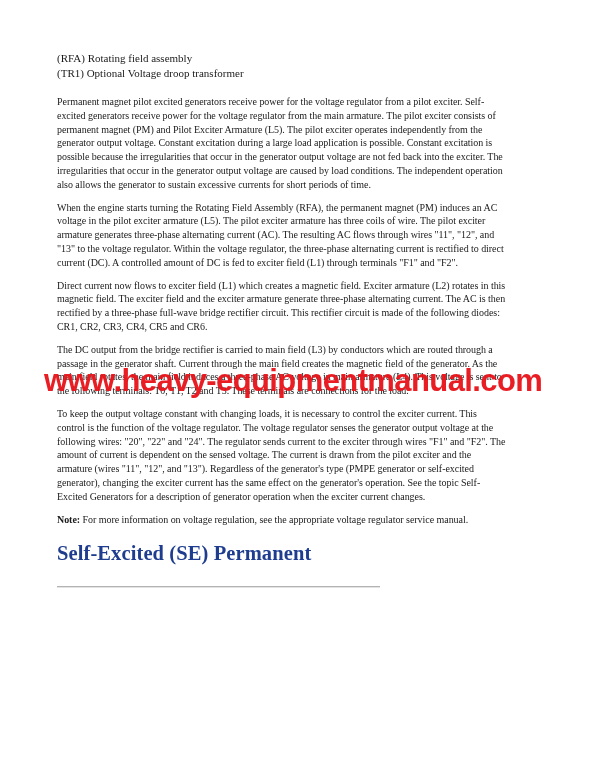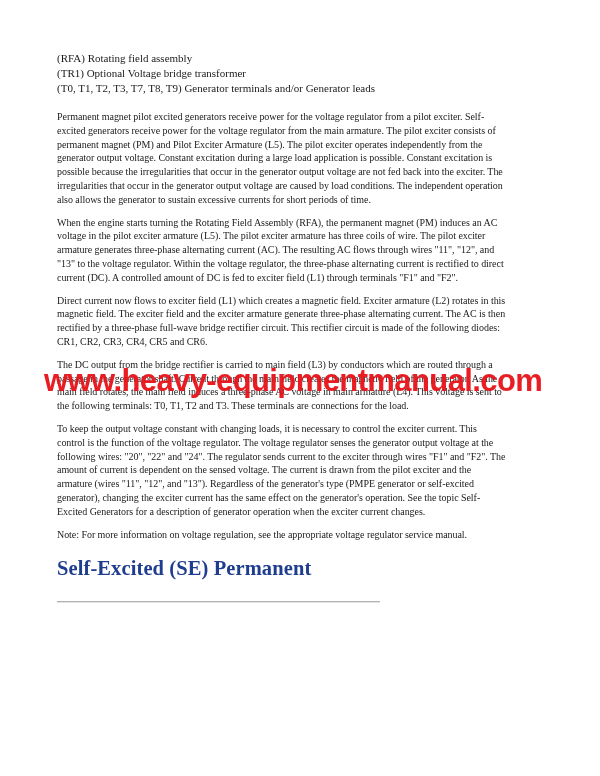--- a/index.html
+++ b/index.html
@@ -32,21 +32,21 @@
     white-space: nowrap;
   }
 
   .body-paragraph {
     font-size: 10px;
     line-height: 13.8px;
     margin-bottom: 9px;
     text-align: left;
     letter-spacing: -0.05px;
   }
-  .note-label { font-weight: normal; }
+  .note-label { font-weight: bold; }
 
   .section-heading {
     font-family: "Liberation Serif", "DejaVu Serif", serif;
     font-size: 20.5px;
     font-weight: bold;
     color: var(--heading-color);
     margin-top: 16px;
     margin-bottom: 0;
     letter-spacing: 0.1px;
   }
@@ -75,22 +75,21 @@
     pointer-events: none;
   }
 </style>
 </head>
 <body>
 
 <div class="page">
 
   <div class="captions">
     <div class="caption-line">(RFA) Rotating field assembly</div>
-    <div class="caption-line">(TR1) Optional Voltage bridge transformer</div>
-    <div class="caption-line">(T0, T1, T2, T3, T7, T8, T9) Generator terminals and/or Generator leads</div>
+    <div class="caption-line">(TR1) Optional Voltage droop transformer</div>
   </div>
 
   <p class="body-paragraph">Permanent magnet pilot excited generators receive power for the voltage regulator from a pilot exciter. Self-excited generators receive power for the voltage regulator from the main armature. The pilot exciter consists of permanent magnet (PM) and Pilot Exciter Armature (L5). The pilot exciter operates independently from the generator output voltage. Constant excitation during a large load application is possible. Constant excitation is possible because the irregularities that occur in the generator output voltage are not fed back into the exciter. The irregularities that occur in the generator output voltage are caused by load conditions. The independent operation also allows the generator to sustain excessive currents for short periods of time.</p>
 
   <p class="body-paragraph">When the engine starts turning the Rotating Field Assembly (RFA), the permanent magnet (PM) induces an AC voltage in the pilot exciter armature (L5). The pilot exciter armature has three coils of wire. The pilot exciter armature generates three-phase alternating current (AC). The resulting AC flows through wires "11", "12", and "13" to the voltage regulator. Within the voltage regulator, the three-phase alternating current is rectified to direct current (DC). A controlled amount of DC is fed to exciter field (L1) through terminals "F1" and "F2".</p>
 
   <p class="body-paragraph">Direct current now flows to exciter field (L1) which creates a magnetic field. Exciter armature (L2) rotates in this magnetic field. The exciter field and the exciter armature generate three-phase alternating current. The AC is then rectified by a three-phase full-wave bridge rectifier circuit. This rectifier circuit is made of the following diodes: CR1, CR2, CR3, CR4, CR5 and CR6.</p>
 
   <p class="body-paragraph">The DC output from the bridge rectifier is carried to main field (L3) by conductors which are routed through a passage in the generator shaft. Current through the main field creates the magnetic field of the generator. As the main field rotates, the main field induces a three-phase AC voltage in main armature (L4). This voltage is sent to the following terminals: T0, T1, T2 and T3. These terminals are connections for the load.</p>
 

